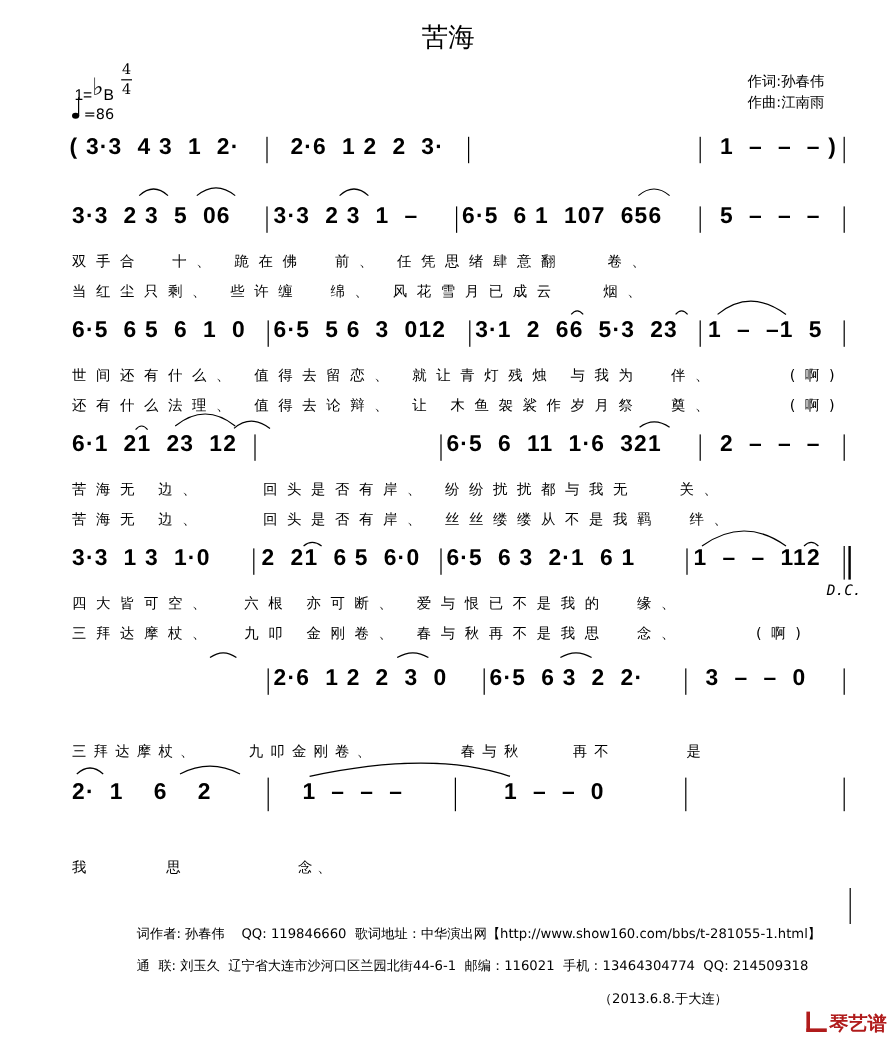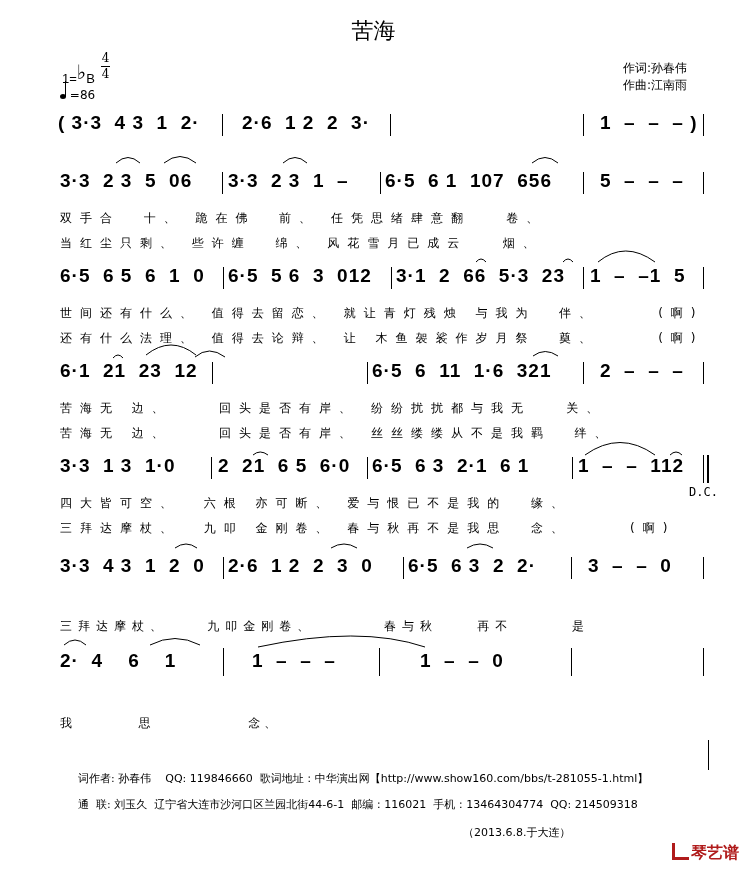--- a/index.html
+++ b/index.html
@@ -12,22 +12,22 @@
   .timesig .bar { border-top:1px solid #000; width:9px; margin:1px auto; }
   .tempo { left:60px; top:88px; font-size:12px; font-family:"DejaVu Sans", sans-serif; }
   .tempo .note { display:inline-block; width:6px; height:5px; background:#000; border-radius:50%; position:relative; }
   .tempo .stem { position:absolute; left:5px; bottom:2px; width:1px; height:16px; background:#000; }
   .credits { right:60px; top:60px; font-size:12px; line-height:17px; }
   .mline { height:26px; left:0; width:747px; }
   .bar-line { position:absolute; width:1px; background:#000; }
   .dbl { position:absolute; width:3px; border-left:1px solid #000; border-right:2px solid #000; }
   .notes { position:absolute; font-family:"Liberation Sans", sans-serif; font-weight:bold; font-size:19px; white-space:pre; letter-spacing:1px; }
   .lyric { position:absolute; font-size:12px; white-space:pre; letter-spacing:8px; }
-  .dc { position:absolute; font-family:"DejaVu Sans Mono", monospace; font-size:12px; }
-  .footer { position:absolute; font-size:11px; white-space:pre; }
+  .dc { position:absolute; font-family:"DejaVu Sans Mono", monospace; font-size:12px;font-style:italic; }
+  .footer { position:absolute; font-size:11px; white-space:pre;margin-left:36px; }
   .logo { position:absolute; right:8px; bottom:6px; color:#b01b1b; font-weight:bold; font-size:16px; }
   .logo .mark { display:inline-block; width:14px; height:14px; border-left:3px solid #b01b1b; border-bottom:3px solid #b01b1b; margin-right:2px; vertical-align:-2px; }
   svg.slurs { position:absolute; left:0; top:0; }
 </style>
 </head>
 <body>
 
 <div class="abs title">苦海</div>
 
 <div class="abs key">
@@ -128,33 +128,32 @@
   <span class="notes" style="left:372px;top:0">6·5  6 3  2·1  6 1</span>
   <div class="bar-line" style="left:572px;top:2px;height:22px"></div>
   <span class="notes" style="left:578px;top:0">1  –  –  112</span>
   <div class="dbl" style="left:703px;top:0;height:28px"></div>
   <span class="dc" style="left:689px;top:30px">D.C.</span>
 </div>
 <div class="lyric" style="left:60px;top:495px">四大皆可空、  六根 亦可断、 爱与恨已不是我的  缘、</div>
 <div class="lyric" style="left:60px;top:520px">三拜达摩杖、  九叩 金刚卷、 春与秋再不是我思  念、     (啊)</div>
 
 <div class="abs mline" style="top:555px">
-  <span class="notes" style="left:60px;top:0">3·3  4 3  1  2  0</span>
   <div class="bar-line" style="left:223px;top:2px;height:22px"></div>
   <span class="notes" style="left:228px;top:0">2·6  1 2  2  3  0</span>
   <div class="bar-line" style="left:403px;top:2px;height:22px"></div>
   <span class="notes" style="left:408px;top:0">6·5  6 3  2  2·</span>
   <div class="bar-line" style="left:571px;top:2px;height:22px"></div>
   <span class="notes" style="left:588px;top:0">3  –  –  0</span>
   <div class="bar-line" style="left:703px;top:2px;height:22px"></div>
 </div>
 
 <div class="lyric" style="left:60px;top:618px;letter-spacing:6px">三拜达摩杖、    九叩金刚卷、       春与秋    再不      是</div>
 <div class="abs mline" style="top:650px">
-  <span class="notes" style="left:60px;top:0">2·  4    6    1</span>
+  <span class="notes" style="left:60px;top:0">2·  1    6    2</span>
   <div class="bar-line" style="left:223px;top:-2px;height:28px"></div>
   <span class="notes" style="left:252px;top:0">1  –  –  –</span>
   <div class="bar-line" style="left:379px;top:-2px;height:28px"></div>
   <span class="notes" style="left:420px;top:0">1  –  –  0</span>
   <div class="bar-line" style="left:571px;top:-2px;height:28px"></div>
   <div class="bar-line" style="left:703px;top:-2px;height:28px"></div>
 </div>
 <div class="lyric" style="left:60px;top:715px;letter-spacing:4px">我        思            念、</div>
 <div class="bar-line" style="left:708px;top:740px;height:30px"></div>
 

